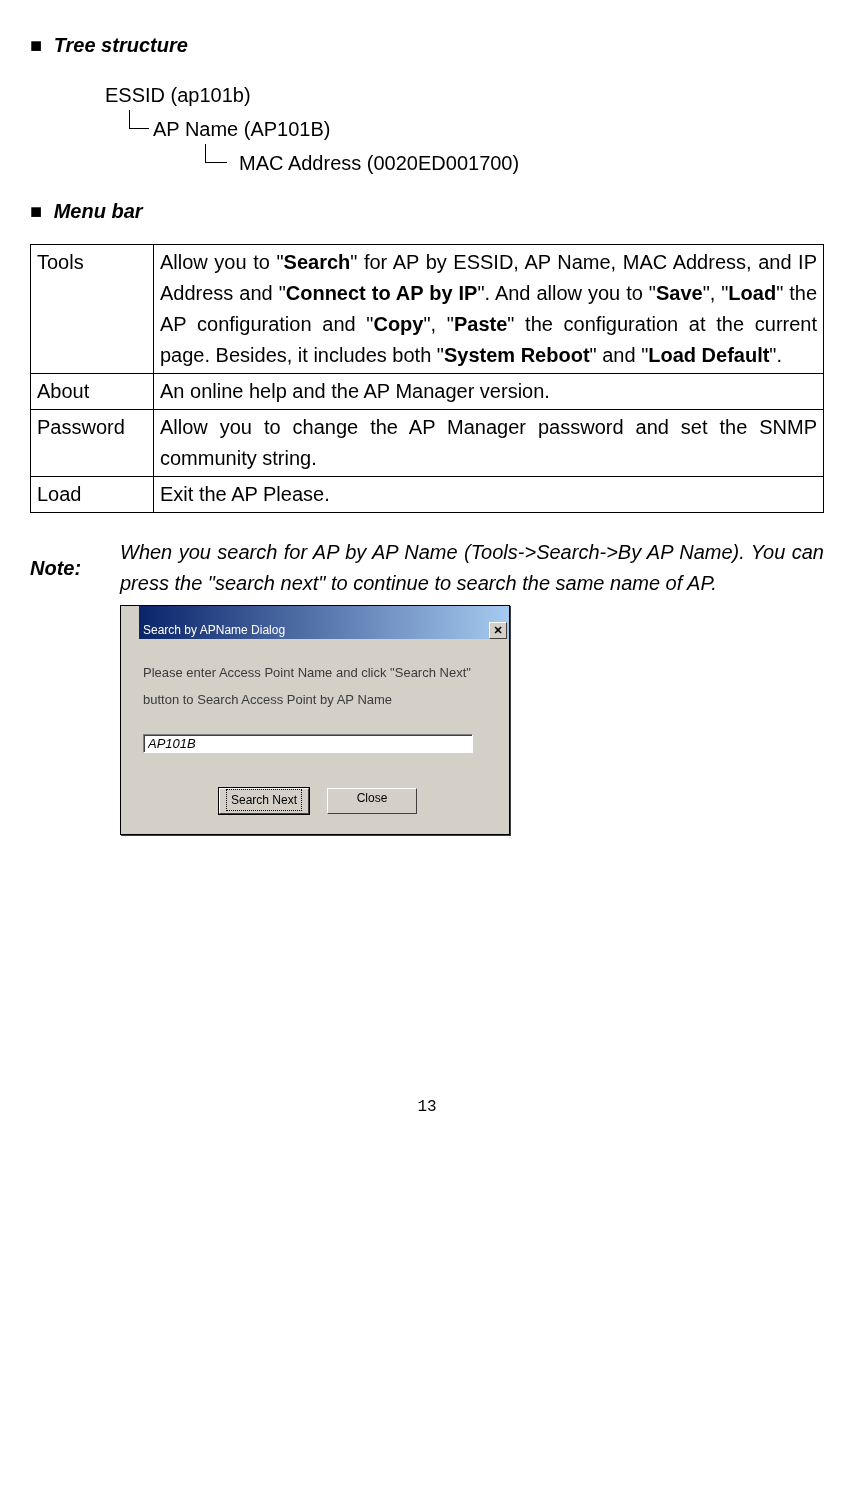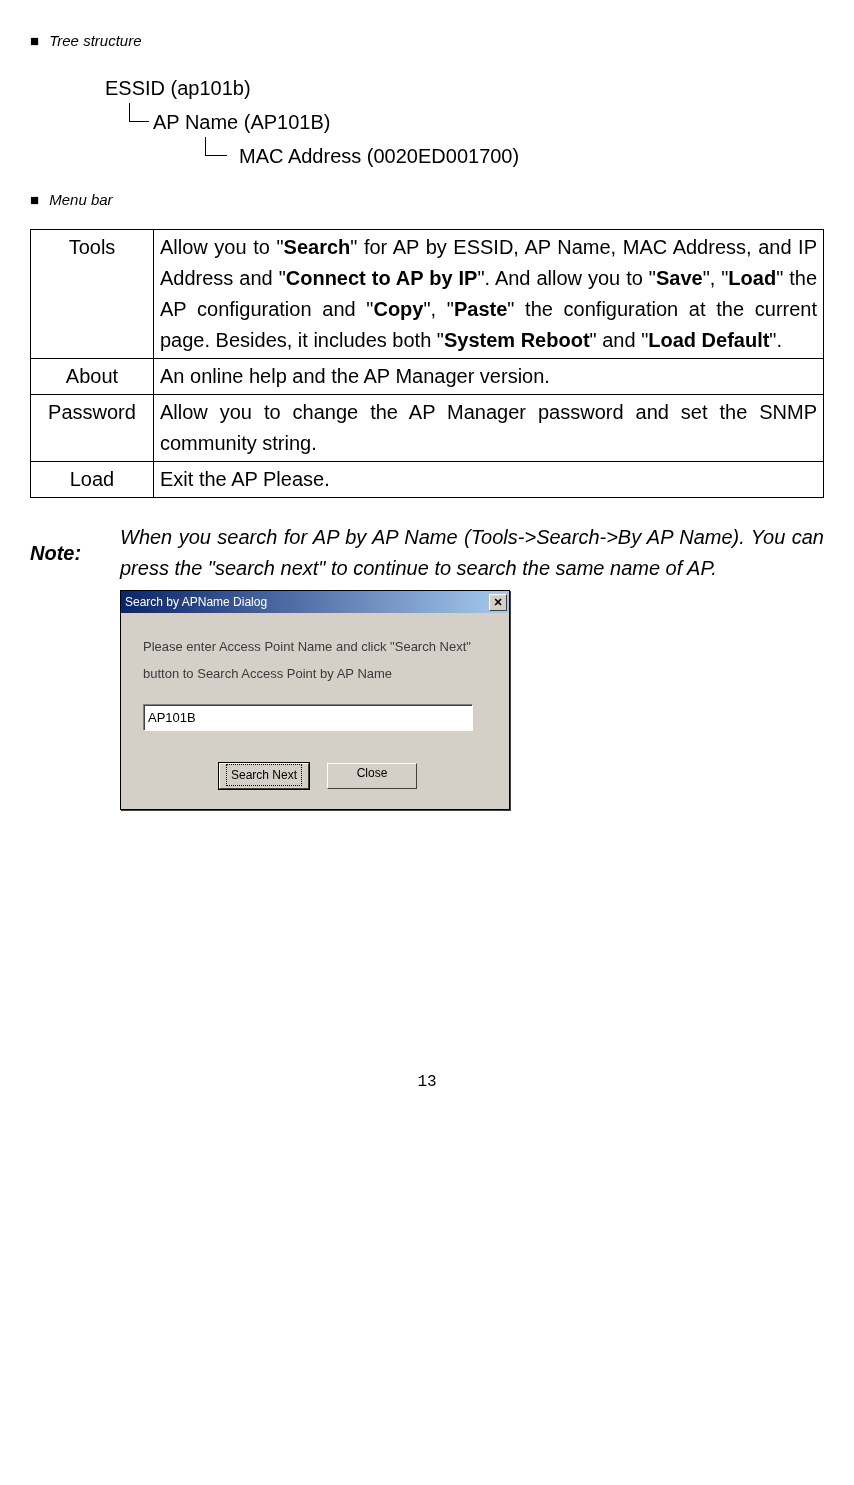--- a/index.html
+++ b/index.html
@@ -5,23 +5,23 @@
     body {
       font-family: Arial, Helvetica, sans-serif;
       font-size: 20px;
       margin: 0;
       padding: 30px 30px 20px 30px;
       width: 794px;
       line-height: 1.5;
       color: #000;
     }
     .section-header {
-      font-weight: normal;
-      font-style: italic;
-      font-size: 15px;
+      font-weight: bold;
+      font-style: italic;
+      font-size: 20px;
       margin-bottom: 18px;
     }
     .section-header .bullet {
       font-style: normal;
       margin-right: 6px;
     }
     .tree {
       margin-left: 75px;
       margin-bottom: 16px;
       line-height: 1.7;
@@ -37,21 +37,21 @@
     }
     table.menu td {
       border: 1px solid #000;
       padding: 2px 6px;
       vertical-align: top;
       text-align: justify;
       line-height: 1.55;
     }
     table.menu td:first-child {
       width: 110px;
-      text-align: center;
+      text-align: left;
       margin-left: 44px;
     }
     .bold { font-weight: bold; }
     .note-block {
       margin-top: 24px;
       display: flex;
       align-items: center;
     }
     .note-label {
       font-weight: bold;
@@ -71,25 +71,26 @@
     }
     .dialog {
       width: 388px;
       background: #d4d0c8;
       border: 1px solid #000;
       box-shadow: 1px 1px 0 #404040;
       font-family: Tahoma, Arial, sans-serif;
     }
     .titlebar {
       background: linear-gradient(to right, #0a246a, #a6caf0);
-      height: 22px;
-      display: flex;
-      align-items: center;
+      height: 33px;
+      display: flex;
+      align-items: flex-end;
       padding: 0 2px 0 4px;
       justify-content: space-between;
+      margin-left: 18px;
     }
     .titlebar-text {
       color: #fff;
       font-size: 12px;
     }
     .titlebar-close {
       width: 16px;
       height: 15px;
       background: #d4d0c8;
       border-top: 1px solid #fff;
@@ -108,31 +109,32 @@
       padding: 20px 16px 20px 22px;
     }
     .dlg-text {
       color: #3b3b3b;
       font-size: 13px;
       line-height: 2.1;
       margin-bottom: 12px;
     }
     .dlg-input {
       width: 330px;
-      height: 27px;
+      height: 19px;
       border-top: 1px solid #808080;
       border-left: 1px solid #808080;
       border-right: 1px solid #fff;
       border-bottom: 1px solid #fff;
       background: #fff;
       box-shadow: inset 1px 1px 0 #404040;
       padding: 1px 4px;
       font-size: 13px;
       font-family: Tahoma, Arial, sans-serif;
       box-sizing: border-box;
+      font-style: italic;
     }
     .dlg-buttons {
       display: flex;
       justify-content: center;
       gap: 18px;
       margin-top: 32px;
     }
     .dlg-btn {
       width: 88px;
       height: 24px;

